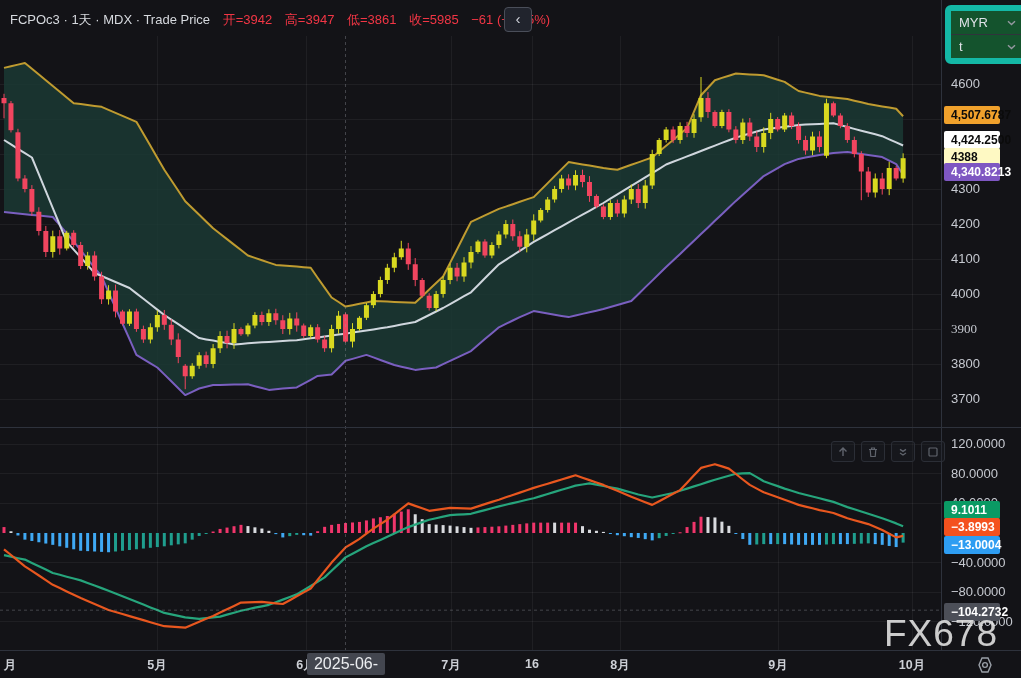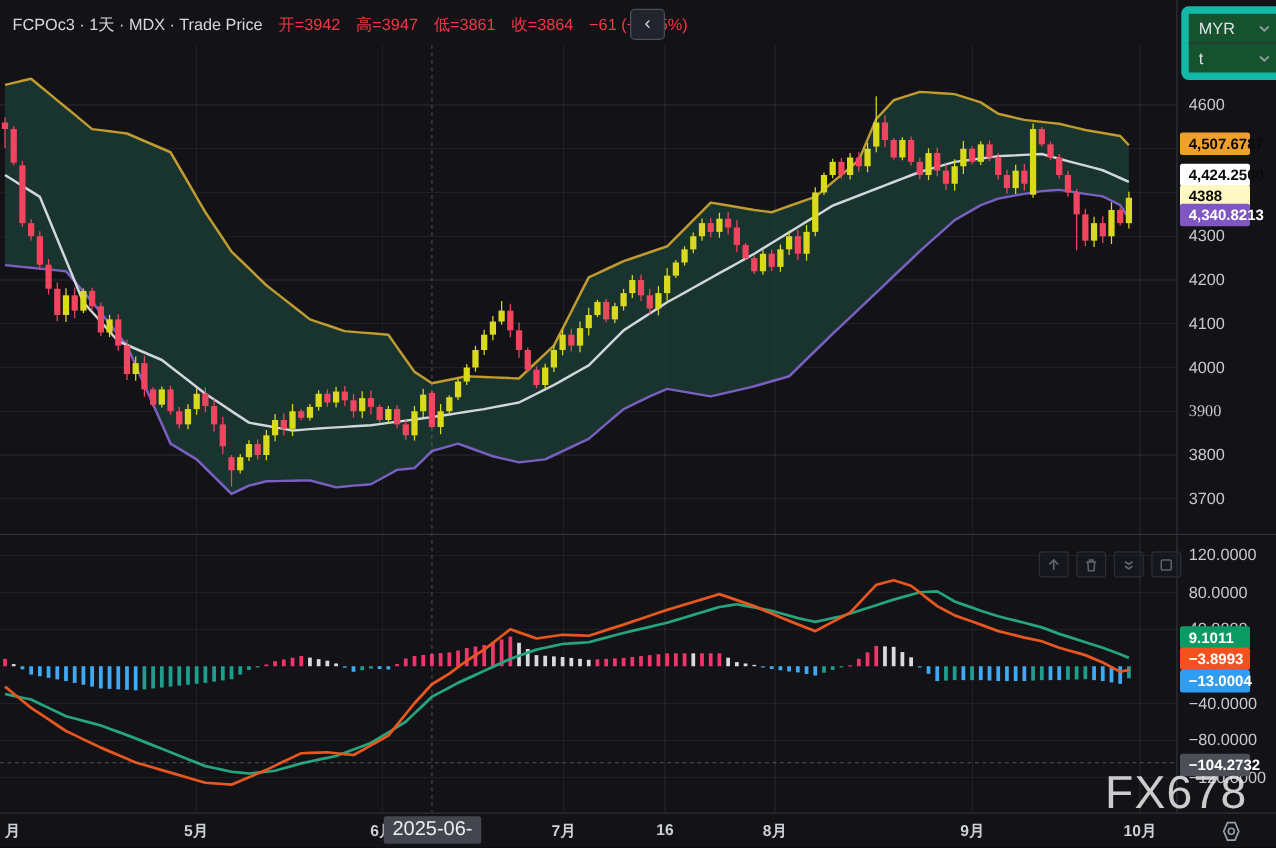--- a/index.html
+++ b/index.html
@@ -483,21 +483,21 @@
       <line x1="345.53" y1="0" x2="345.53" y2="614" stroke="rgba(149,152,161,0.38)" stroke-width="1" stroke-dasharray="3,3"></line>
       <line x1="0" y1="574.162168" x2="941" y2="574.162168" stroke="rgba(149,152,161,0.38)" stroke-width="1" stroke-dasharray="3,3"></line>
     </svg>
   <div id="pane-sep"></div>
 
   <div id="hdr">
     <span>FCPOc3 · 1天 · MDX · Trade Price</span>
     <span class="red">开=3942</span>
     <span class="red">高=3947</span>
     <span class="red">低=3861</span>
-    <span class="red">收=3864</span>
+    <span class="red">收=5985</span>
     <span class="red">−61 (−1.55%)</span>
   </div>
 
   <div id="collapse-btn">
     <span>‹</span>
   </div>
 
 
 
   <div id="macd-toolbar">

